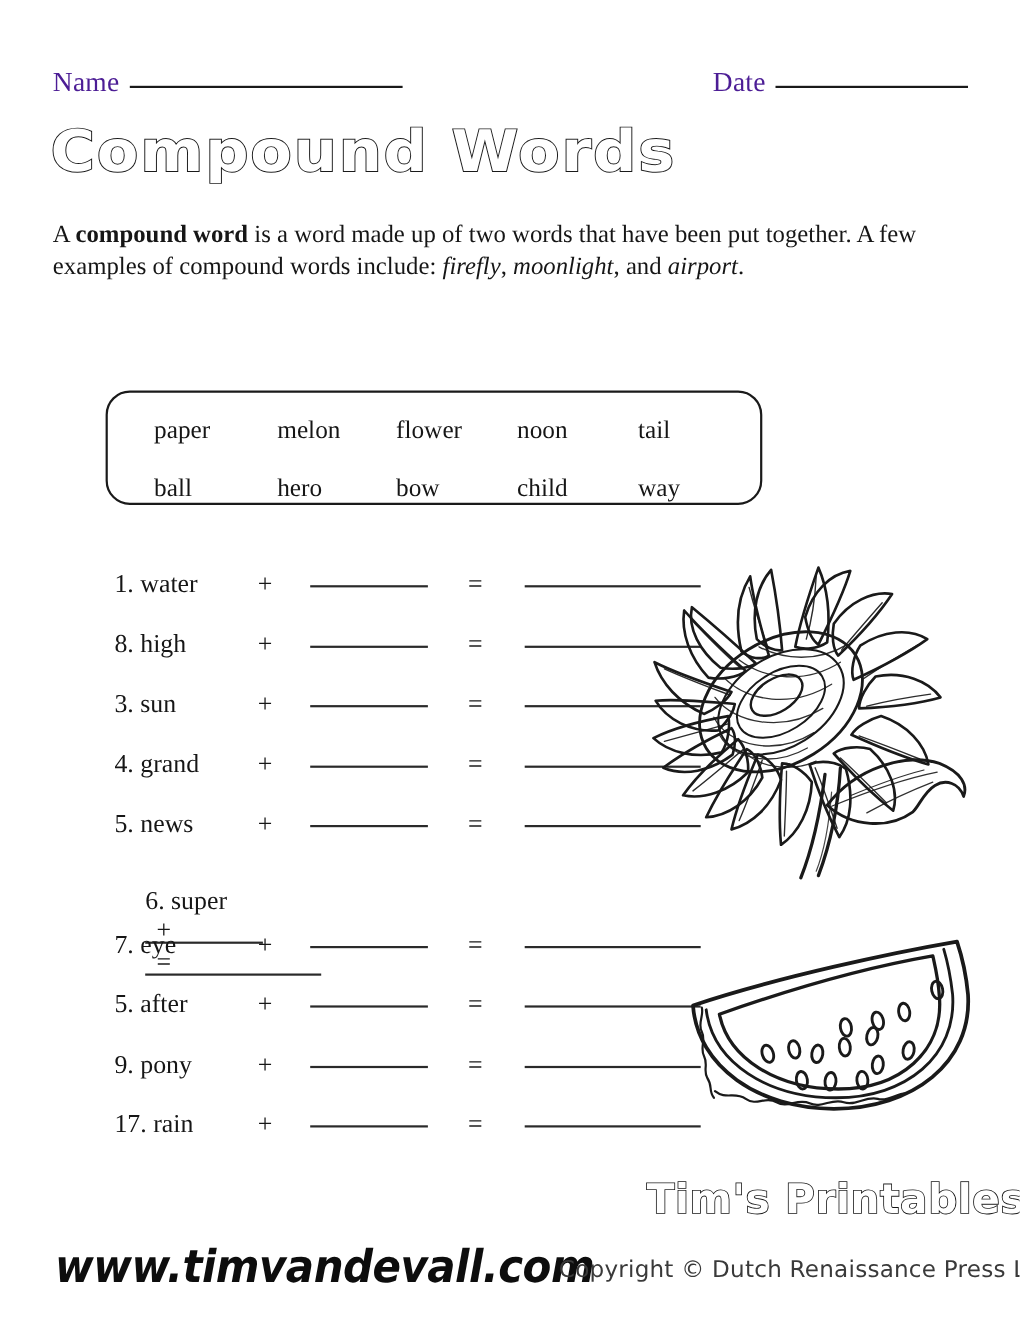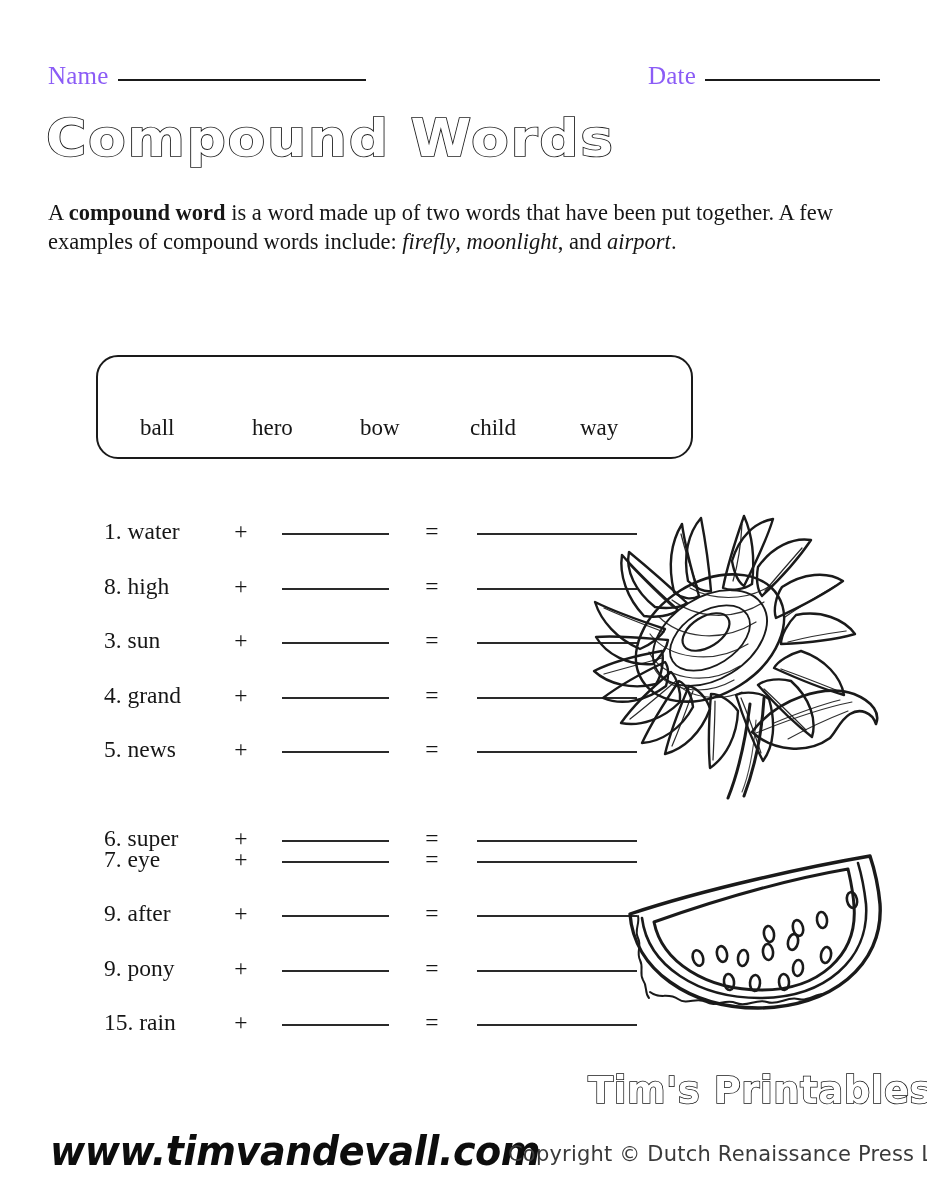--- a/index.html
+++ b/index.html
@@ -22,21 +22,21 @@
   
   .field-row {
     position: absolute;
     display: flex;
     align-items: baseline;
   }
   .field-label {
     font-family: "Liberation Serif", serif;
     font-size: 25px;
     letter-spacing: 0.2px;
-    color: #8b5cf6;
+    color: #4c1d95;
     white-space: nowrap;
   }
   .field-rule {
     height: 0;
     border-bottom: 2.6px solid #1a1a1a;
     margin-left: 9px;
     position: relative;
     top: -3px;
   }
   #name-field { left: 48px; top: 62px; }
@@ -88,21 +88,21 @@
     box-sizing: border-box;
     background: #ffffff;
   }
   .word-row {
     position: absolute;
     left: 0;
     width: 100%;
     height: 38px;
   }
   #word-row-0 { top: 21px; }
-  #word-row-1 { top: 58px; text-decoration: underline; }
+  #word-row-1 { top: 74px; text-decoration: underline; }
   .word-cell {
     position: absolute;
     font-family: "Liberation Serif", serif;
     font-size: 23px;
     color: #161616;
     white-space: nowrap;
   }
 
   
   #problems {
@@ -216,20 +216,27 @@
   </div>
 
   <div id="worksheet-title">Compound Words</div>
 
   <div class="para" id="intro-paragraph">
     <span>A </span><b>compound word</b><span> is a word made up of two words that have been put together. A few examples of compound words include: </span><i>firefly</i><span>, </span><i>moonlight</i><span>, and </span><i>airport</i><span>.</span>
   </div>
 
 
   <div id="word-box">
+    <div class="word-row" id="word-row-0">
+        <span class="word-cell" style="left: 42px;">paper</span>
+        <span class="word-cell" style="left: 154px;">melon</span>
+        <span class="word-cell" style="left: 262px;">flower</span>
+        <span class="word-cell" style="left: 372px;">noon</span>
+        <span class="word-cell" style="left: 482px;">tail</span>
+      </div>
     <div class="word-row" id="word-row-1">
         <span class="word-cell" style="left: 42px;">ball</span>
         <span class="word-cell" style="left: 154px;">hero</span>
         <span class="word-cell" style="left: 262px;">bow</span>
         <span class="word-cell" style="left: 372px;">child</span>
         <span class="word-cell" style="left: 482px; text-align: center;">way</span>
       </div>
   </div>
 
   <div id="problems">
@@ -261,50 +268,50 @@
         <span class="prob-op op-eq">=</span>
         <span class="prob-blank blank-long"></span>
       </div>
       <div class="problem-row" style="top: 736.4px;">
         <span class="prob-term">5. news</span>
         <span class="prob-op">+</span>
         <span class="prob-blank blank-short"></span>
         <span class="prob-op op-eq">=</span>
         <span class="prob-blank blank-long"></span>
       </div>
-      <div class="problem-row" style="top: 825px;">
+      <div class="problem-row" style="top: 806px; flex-direction: column;">
         <span class="prob-term">6. super</span>
         <span class="prob-op">+</span>
         <span class="prob-blank blank-short"></span>
         <span class="prob-op op-eq">=</span>
         <span class="prob-blank blank-long"></span>
       </div>
       <div class="problem-row" style="top: 845.6px;">
         <span class="prob-term">7. eye</span>
         <span class="prob-op">+</span>
         <span class="prob-blank blank-short"></span>
         <span class="prob-op op-eq">=</span>
         <span class="prob-blank blank-long"></span>
       </div>
       <div class="problem-row" style="top: 900.2px;">
-        <span class="prob-term">9. after</span>
+        <span class="prob-term">5. after</span>
         <span class="prob-op">+</span>
         <span class="prob-blank blank-short"></span>
         <span class="prob-op op-eq">=</span>
         <span class="prob-blank blank-long"></span>
       </div>
       <div class="problem-row" style="top: 954.8px;">
         <span class="prob-term">9. pony</span>
         <span class="prob-op">+</span>
         <span class="prob-blank blank-short"></span>
         <span class="prob-op op-eq">=</span>
         <span class="prob-blank blank-long"></span>
       </div>
       <div class="problem-row" style="top: 1009.4px;">
-        <span class="prob-term">15. rain</span>
+        <span class="prob-term">17. rain</span>
         <span class="prob-op">+</span>
         <span class="prob-blank blank-short"></span>
         <span class="prob-op op-eq">=</span>
         <span class="prob-blank blank-long"></span>
       </div>
     </div>
 
   <div id="sunflower-illustration">
     <svg class="art-svg" viewBox="0 0 316 312" xmlns="http://www.w3.org/2000/svg" fill="none" stroke="#1a1a1a" stroke-width="2.4" stroke-linecap="round" stroke-linejoin="round">
 

